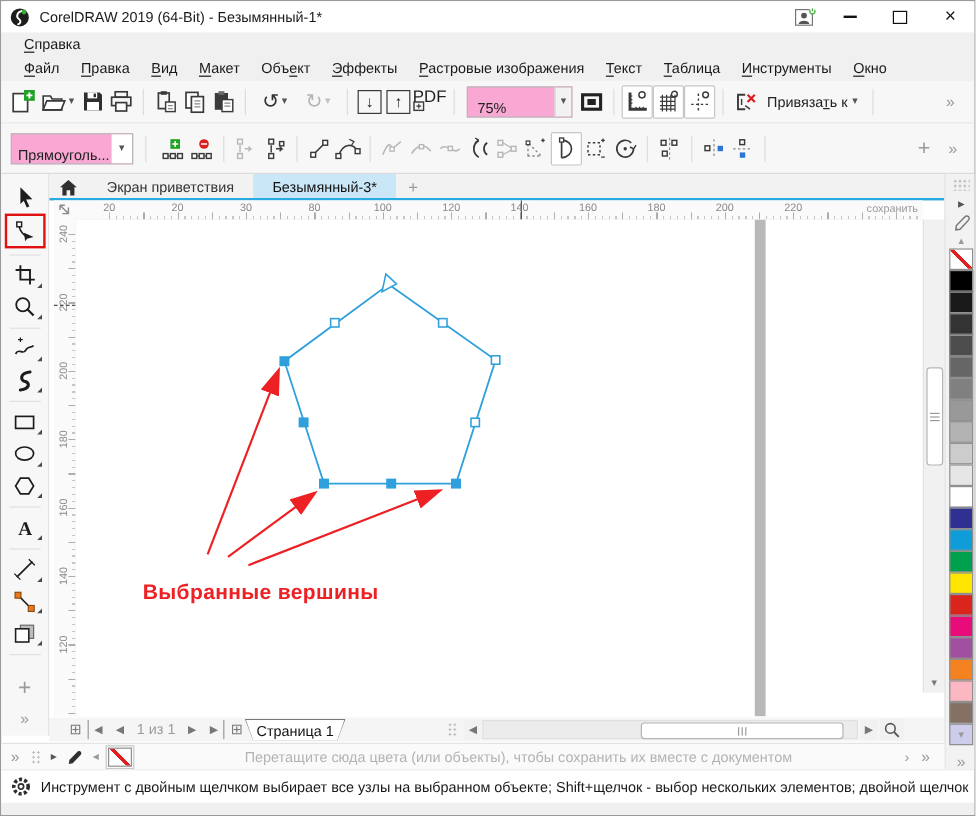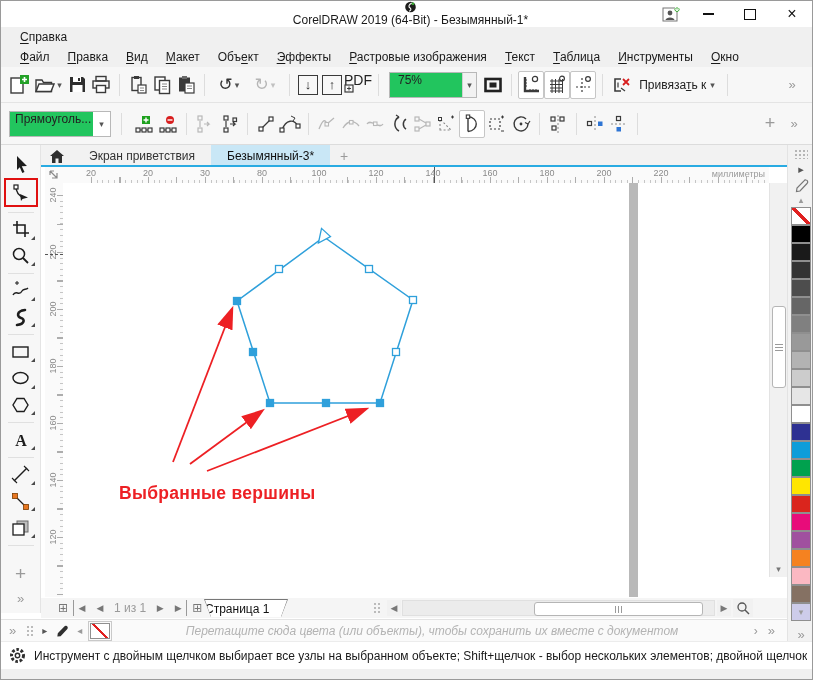--- a/index.html
+++ b/index.html
@@ -1,39 +1,39 @@
 <!DOCTYPE html>
 <html><head>
 <meta charset="utf-8">
 <style>
   html,body{margin:0;padding:0;background:#fff;}
   .app{position:relative;width:813px;height:680px;box-sizing:border-box;border:1px solid #9a9a9a;
        font-family:"Liberation Sans","DejaVu Sans",sans-serif;font-size:12px;color:#222;overflow:hidden;background:#fff;}
   .abs{position:absolute;}
   
-  .titlebar{left:0;top:0;width:100%;height:26px;background:#fff;display:flex;align-items:center;flex-direction:column;}
+  .titlebar{left:0;top:0;width:100%;height:26px;background:#fff;display:flex;align-items:center;}
   .title-text{margin-left:8px;font-size:12px;color:#1a1a1a;}
   .win-controls{position:absolute;right:6px;top:0;height:26px;display:flex;align-items:center;gap:14px;}
   .wc{width:28px;height:22px;display:flex;align-items:center;justify-content:center;color:#111;}
   
   .menubar{left:0;top:26px;width:100%;height:40px;background:#f0f0f0;border-bottom:1px solid #e2e2e2;}
   .menurow{height:20px;display:flex;align-items:center;padding-left:10px;}
   .menu-item{padding:2px 9px;color:#1a1a1a;cursor:default;}
   .menu-item u{text-underline-offset:2px;}
   
   .stdbar{left:0;top:66px;width:100%;height:36px;background:#f7f7f7;border-bottom:1px solid #e4e4e4;
           display:flex;align-items:center;padding-left:6px;box-sizing:border-box;}
   .propbar{left:0;top:102px;width:100%;height:42px;background:#f7f7f7;border-bottom:1px solid #dcdcdc;
            display:flex;align-items:center;padding-left:8px;box-sizing:border-box;}
   .tbtn{min-width:24px;height:26px;display:flex;align-items:center;justify-content:center;border-radius:2px;position:relative;}
   .tbtn.toggled{border:1px solid #c6c6c6;background:#fff;}
   .disabled{opacity:.33;}
   .sep{width:1px;height:22px;background:#ddd;margin:0 6px;flex:0 0 1px;}
   .dd{font-size:9px;color:#555;margin-left:2px;}
-  .combo{display:flex;align-items:flex-start;height:24px;background:#22c55e;border:1px solid #b8b8b8;}
+  .combo{display:flex;align-items:flex-end;height:24px;background:#f9a8d4;border:1px solid #b8b8b8;}
   .combo .val{padding:0 8px;min-width:56px;}
   .combo .arrow{width:18px;height:100%;border-left:1px solid #d0d0d0;display:flex;align-items:center;justify-content:center;color:#555;font-size:9px;background:#f2f2f2;}
   .chev{color:#9a9a9a;font-size:13px;}
   
   .toolbox{left:0;top:144px;width:40px;height:468px;background:#f7f7f7;border-right:1px solid #e4e4e4;
            display:flex;flex-direction:column;align-items:center;padding-top:6px;box-sizing:border-box;}
   .tool{width:30px;height:28px;display:flex;align-items:center;justify-content:center;position:relative;margin:1px 0;}
   .tool.fly::after{content:"";position:absolute;right:1px;bottom:2px;border-left:4px solid transparent;border-bottom:4px solid #4a4a4a;}
   .tool-sep{width:26px;height:1px;background:#e0e0e0;margin:4px 0;}
   .tool-hl{border:2px solid #e01010;}
@@ -67,35 +67,35 @@
   .grip-h{width:8px;height:1px;background:#9a9a9a;margin:1px 0;}
   .sbtn{display:flex;align-items:center;justify-content:center;color:#777;font-size:9px;background:#f1f1f1;}
   .bottom-row{left:40px;top:597px;width:746px;height:20px;background:#f5f5f5;display:flex;align-items:center;}
   .pnav{display:flex;align-items:center;gap:2px;color:#8a8a8a;margin-left:14px;}
   .pnav .nb{min-width:16px;height:16px;display:flex;align-items:center;justify-content:center;font-size:9px;color:#777;}
   .pnav .cnt{color:#9a9a9a;padding:0 4px;font-size:12px;}
   .ptab-outer{position:absolute;left:163px;top:1px;width:84px;height:18px;background:#777;
               clip-path:polygon(0 0,100% 0,calc(100% - 7px) 100%,7px 100%);}
   .ptab-inner{position:absolute;left:1px;top:1px;right:1px;bottom:0;background:#fff;
               clip-path:polygon(0 0,100% 0,calc(100% - 6px) 100%,6px 100%);
-              display:flex;align-items:center;justify-content:flex-start;font-size:12px;color:#111;}
+              display:flex;align-items:center;justify-content:center;font-size:12px;color:#111;}
   .hgrip{width:8px;height:12px;background-image:radial-gradient(#bbb 1px,transparent 1px);background-size:4px 4px;}
   .htrack{position:absolute;left:361px;top:2px;width:313px;height:16px;background:#ececec;border:1px solid #e0e0e0;box-sizing:border-box;}
   .hthumb{position:absolute;left:131px;top:1px;width:167px;height:12px;background:#fff;border:1px solid #b5b5b5;border-radius:3px;
           display:flex;align-items:center;justify-content:center;gap:2px;}
   .grip-v{width:1px;height:7px;background:#9a9a9a;}
   
   .docker{left:786px;top:144px;width:27px;height:496px;background:#f2f2f2;border-left:1px solid #e3e3e3;box-sizing:border-box;}
   .dotgrip{position:absolute;left:6px;top:4px;width:14px;height:10px;background-image:radial-gradient(#b5b5b5 1px,transparent 1px);background-size:4px 4px;}
   .swatch{width:20px;height:18px;box-sizing:border-box;border:1px solid #8f8f8f;margin:0 auto;}
   .nofill{background:linear-gradient(45deg,transparent 44%,#e02020 44%,#e02020 56%,transparent 56%),#fff;}
   
   .palettebar{left:0;top:618px;width:786px;height:22px;background:#fafafa;border-top:1px solid #e3e3e3;
               display:flex;align-items:center;box-sizing:border-box;}
-  .hint{flex:1;text-align:center;color:#b3b3b3;font-style:italic;font-size:12px;white-space:nowrap;overflow:hidden;}
+  .hint{flex:1;text-align:center;color:#b3b3b3;font-size:12px;white-space:nowrap;overflow:hidden;}
   
   .statusbar{left:0;top:640px;width:100%;height:28px;background:#fff;border-top:1px solid #ececec;
              display:flex;align-items:center;box-sizing:border-box;}
   .status-text{margin-left:8px;white-space:nowrap;overflow:hidden;color:#1a1a1a;}
   .filler{left:0;top:668px;width:100%;height:12px;background:#f0f0f0;}
   svg{display:block;}
 </style>
 </head>
 <body>
 
@@ -446,21 +446,21 @@
       </div>
   </div>
   <div class="abs tab-underline"></div>
 
   <div class="abs corner">
     <svg width="12" height="12" viewBox="0 0 12 12">
       <path d="M2,2 L9,9 M2,2 h4 M2,2 v4 M4,9 h5 v-5" stroke="#8a8a8a" stroke-width="1.2" fill="none"></path>
     </svg>
   </div>
   <div class="abs ruler h-ruler" id="hruler">
-    <span class="runit">миллиметры</span>
+    <span class="runit">сохранить</span>
     <div id="hcursor" style="position: absolute; top: 0px; width: 1px; height: 100%; background: rgb(85, 85, 85); left: 371px;"></div>
   <span class="rlabel" style="left: 28px;">20</span>
       <span class="rlabel" style="left: 85px;">20</span>
       <span class="rlabel" style="left: 142px;">30</span>
       <span class="rlabel" style="left: 199px;">80</span>
       <span class="rlabel" style="left: 256px;">100</span>
       <span class="rlabel" style="left: 313px;">120</span>
       <span class="rlabel" style="left: 370px;">140</span>
       <span class="rlabel" style="left: 427px;">160</span>
       <span class="rlabel" style="left: 484px;">180</span>

